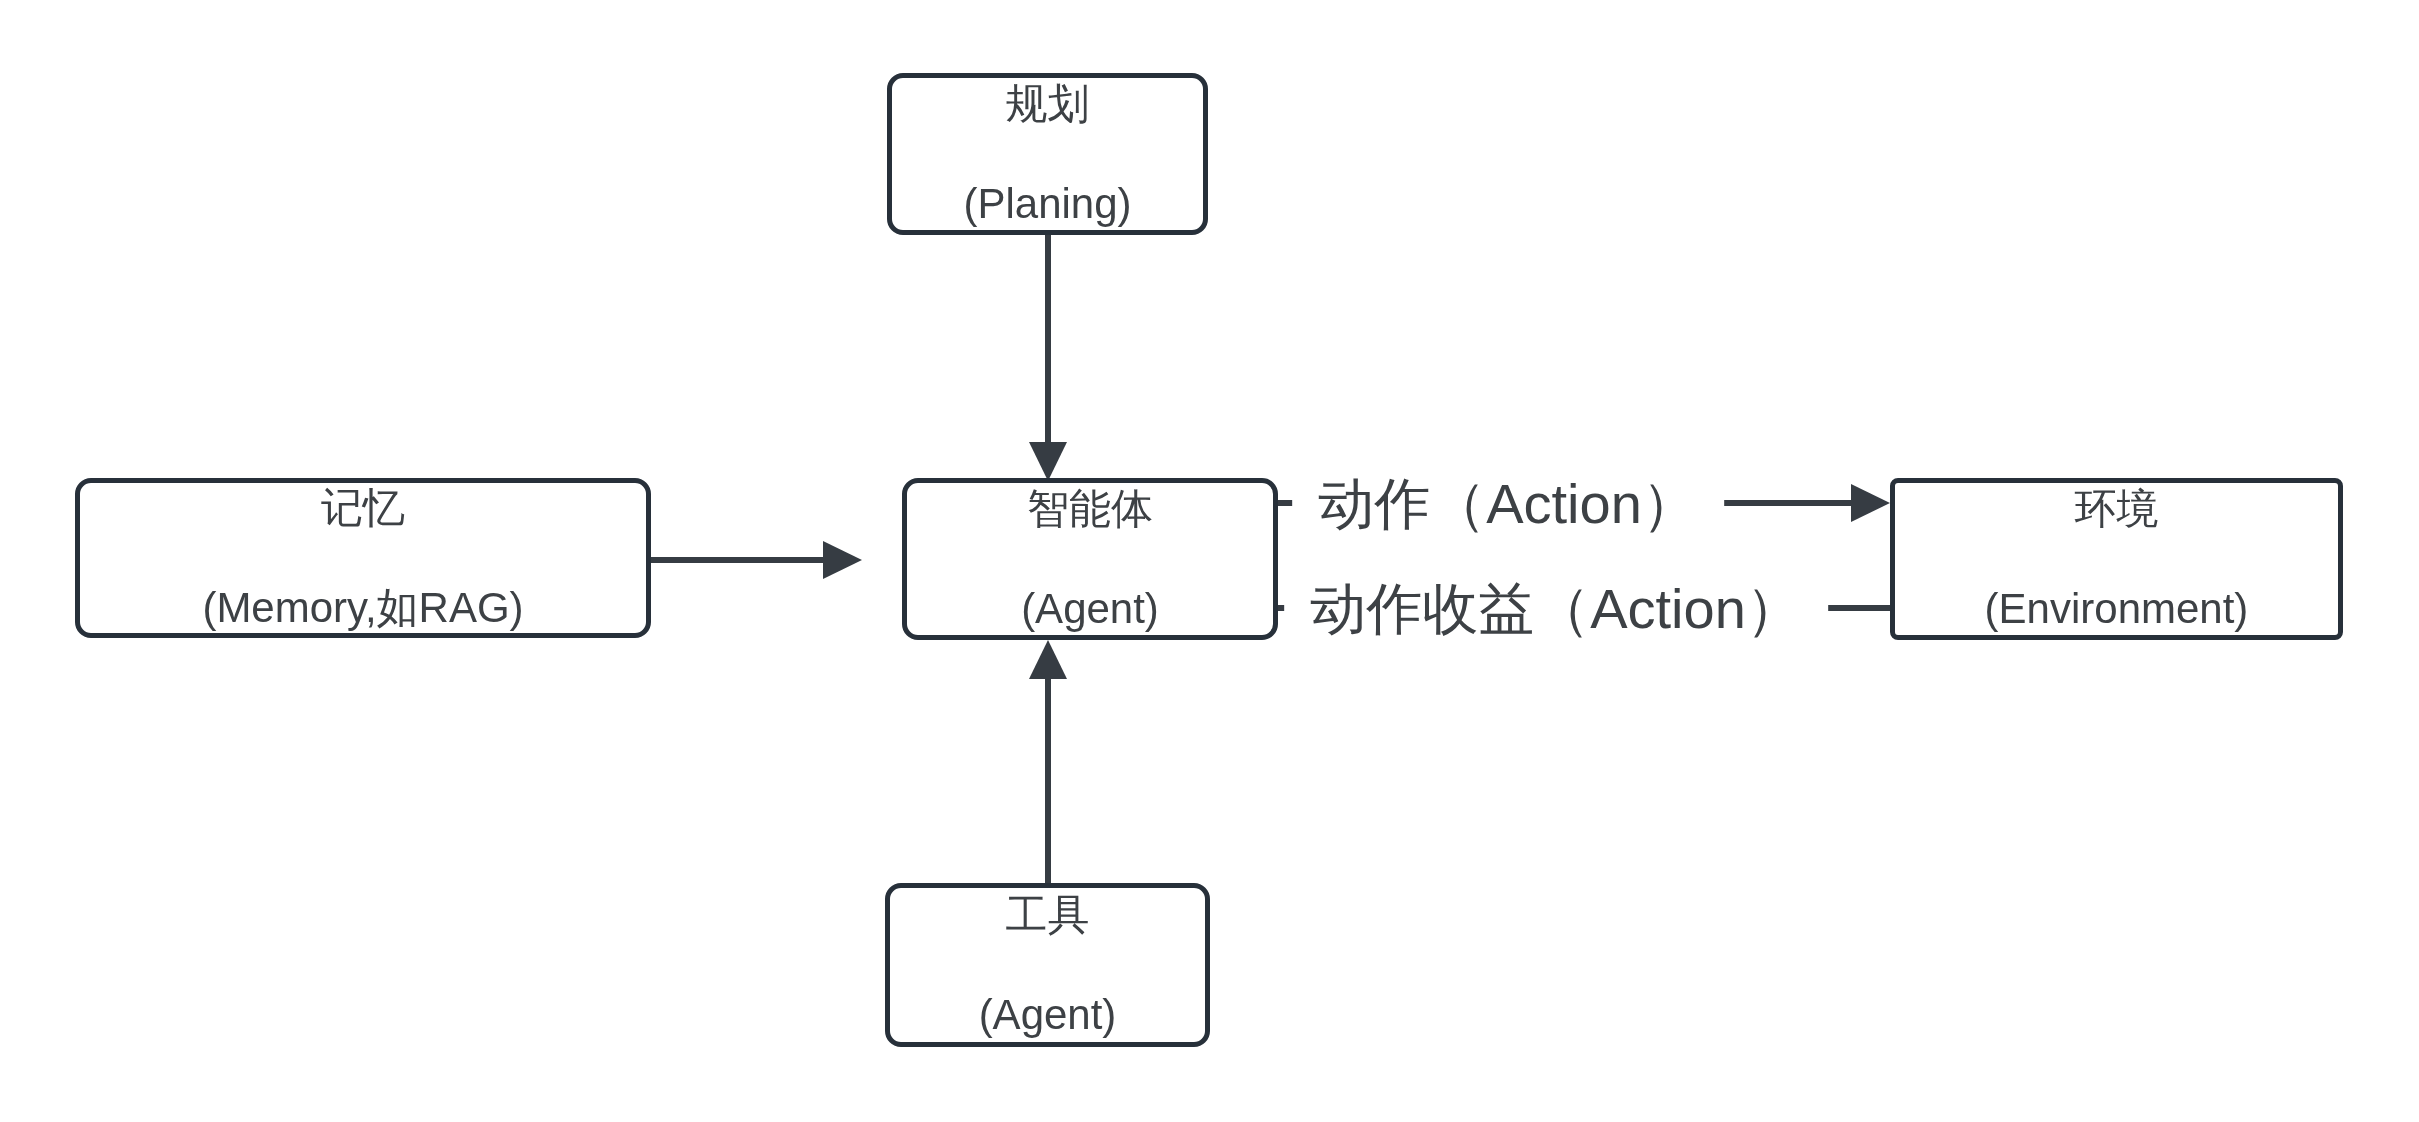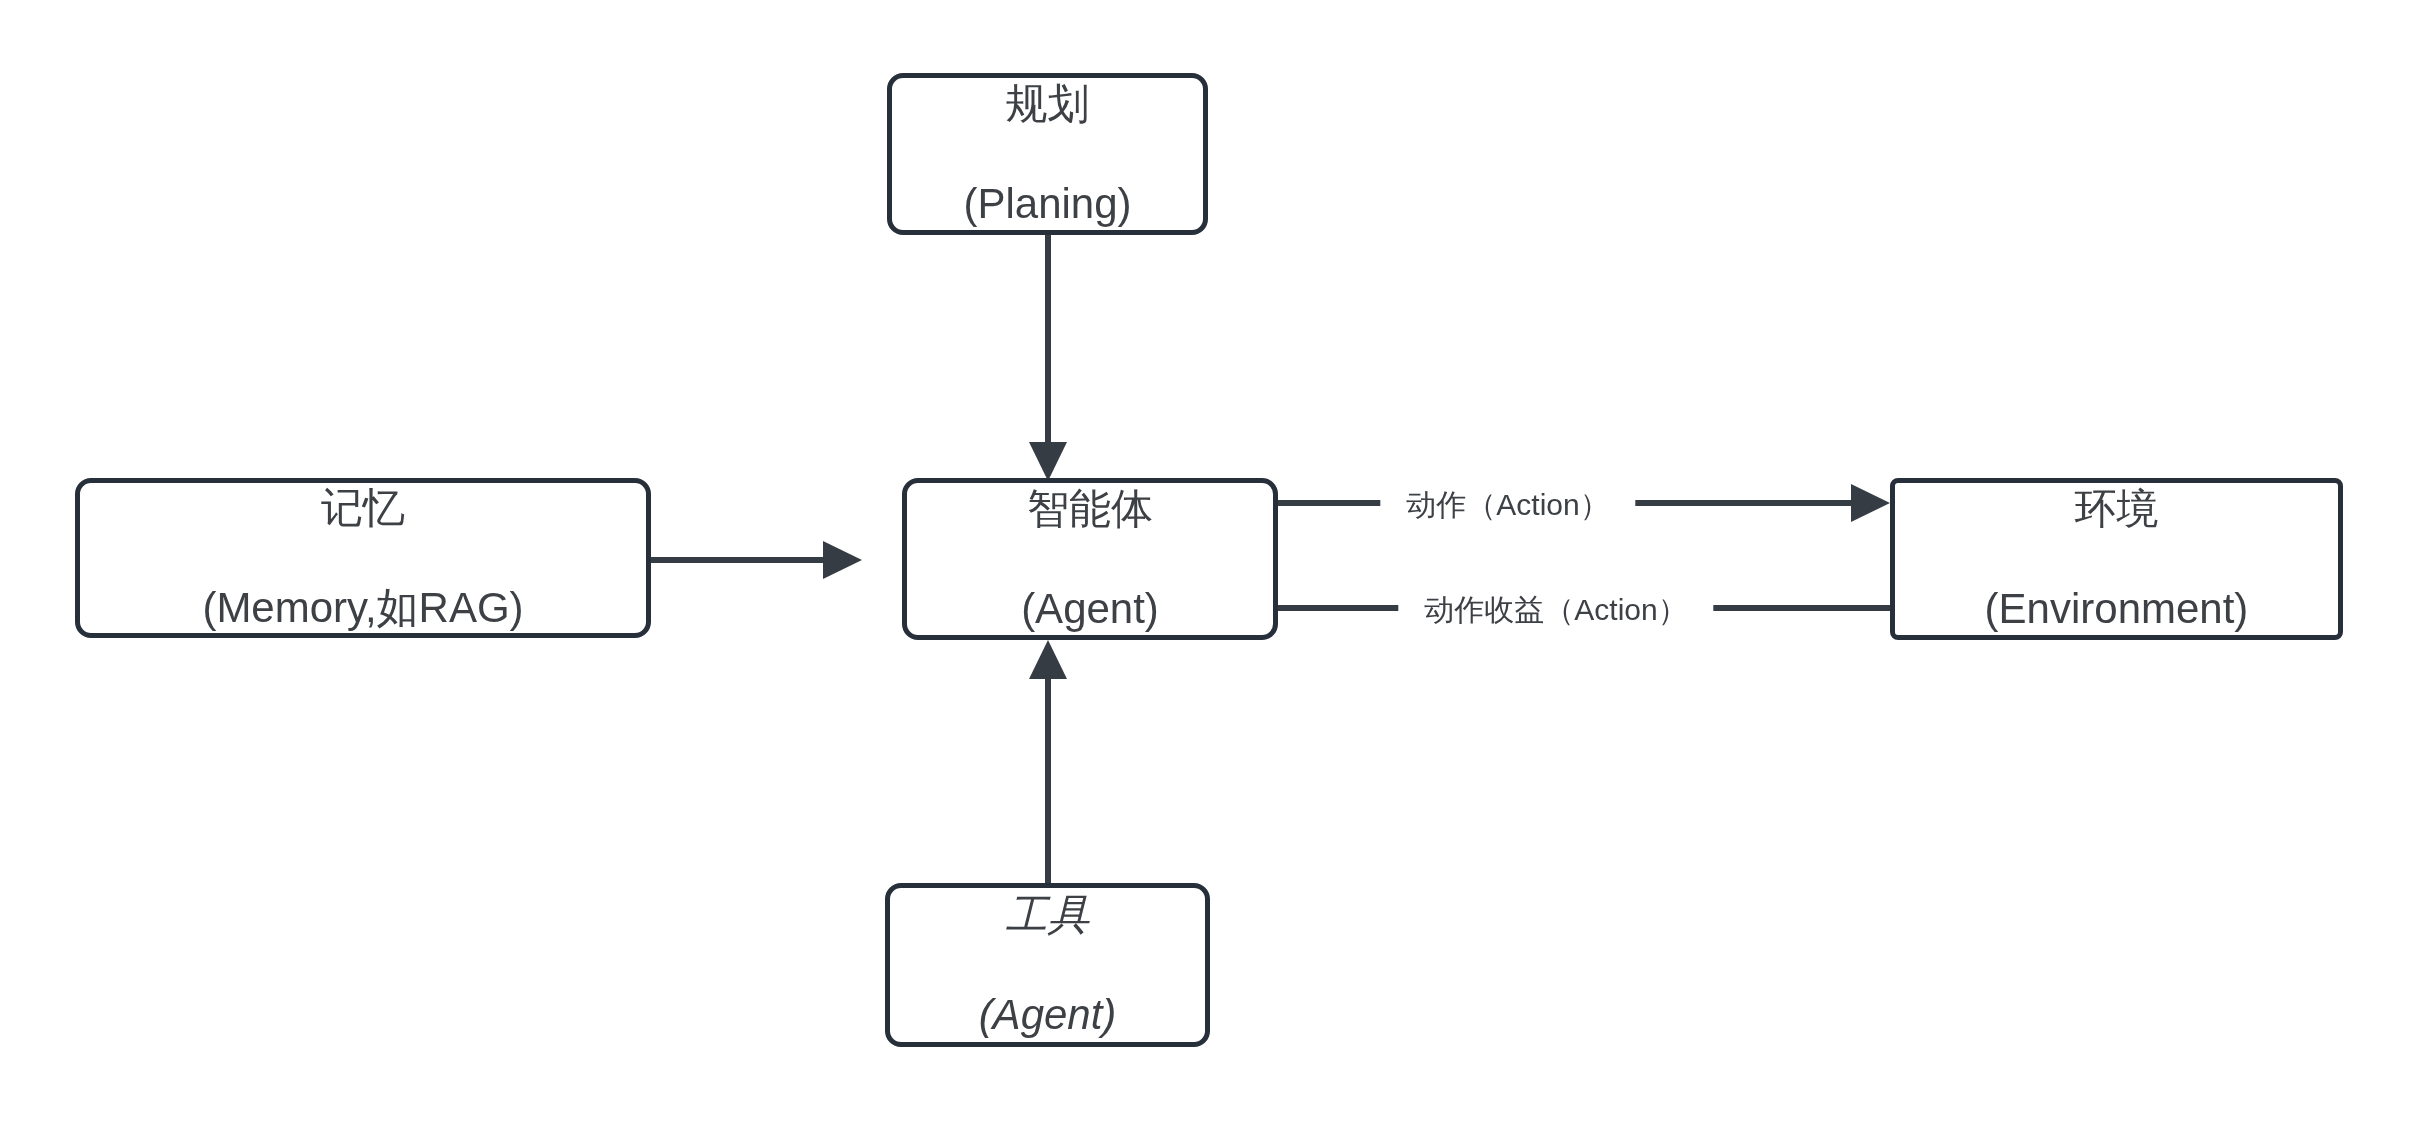--- a/index.html
+++ b/index.html
@@ -37,28 +37,28 @@
     color:var(--text);
     font-size:42px;
     line-height:1.24;
     z-index:2;
     gap:47px;
   }
   .node.square{border-radius:8px;}
   .node-planning{left:887px;top:73px;width:321px;height:162px;}
   .node-memory{left:75px;top:478px;width:576px;height:160px;}
   .node-agent{left:902px;top:478px;width:376px;height:162px;}
-  .node-tools{left:885px;top:883px;width:325px;height:164px;font-style:italic;}
+  .node-tools{left:885px;top:883px;width:325px;height:164px;}
   .node-environment{left:1890px;top:478px;width:453px;height:162px;}
   .edge-label{
     position:absolute;
     transform:translate(-50%,-50%);
     background:var(--bg);
     color:var(--text);
-    font-size:30px;
+    font-size:56px;
     line-height:1.1;
     padding:4px 26px;
     white-space:nowrap;
     z-index:3;
   }
   .edge-label-action{left:1508px;top:504px;}
   .edge-label-reward{left:1556px;top:609px;}
 </style>
 </head>
 <body>

